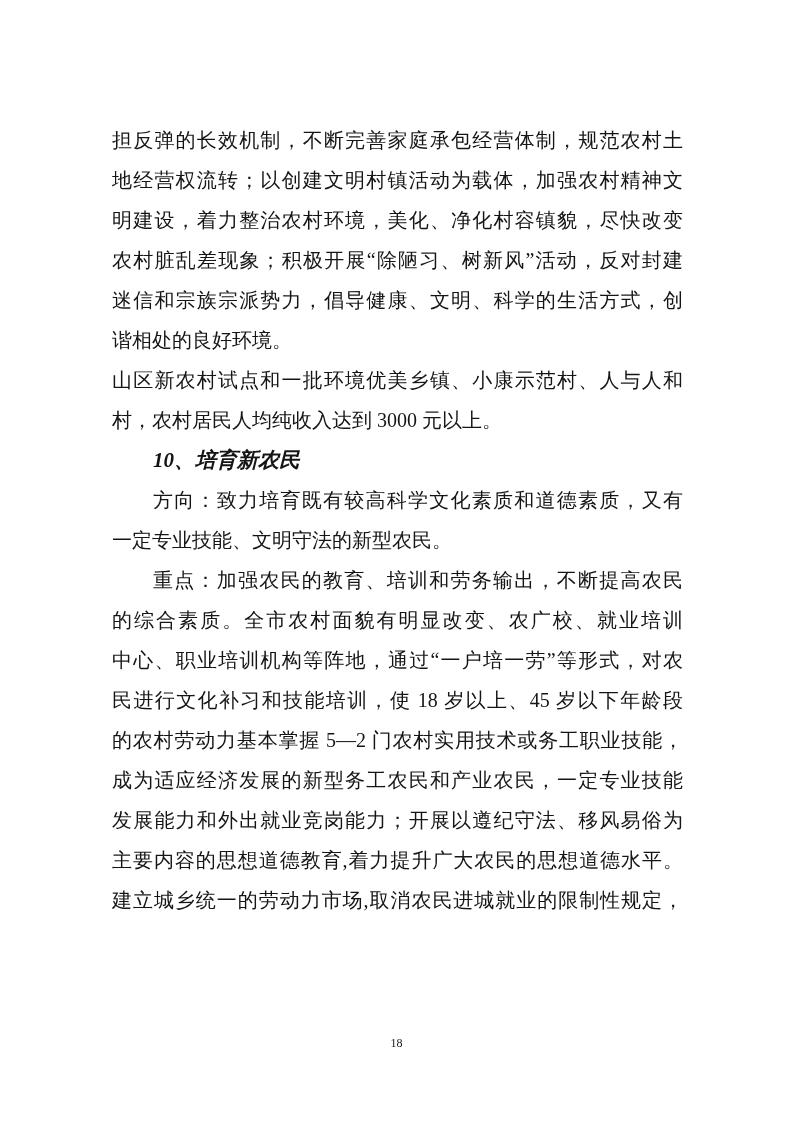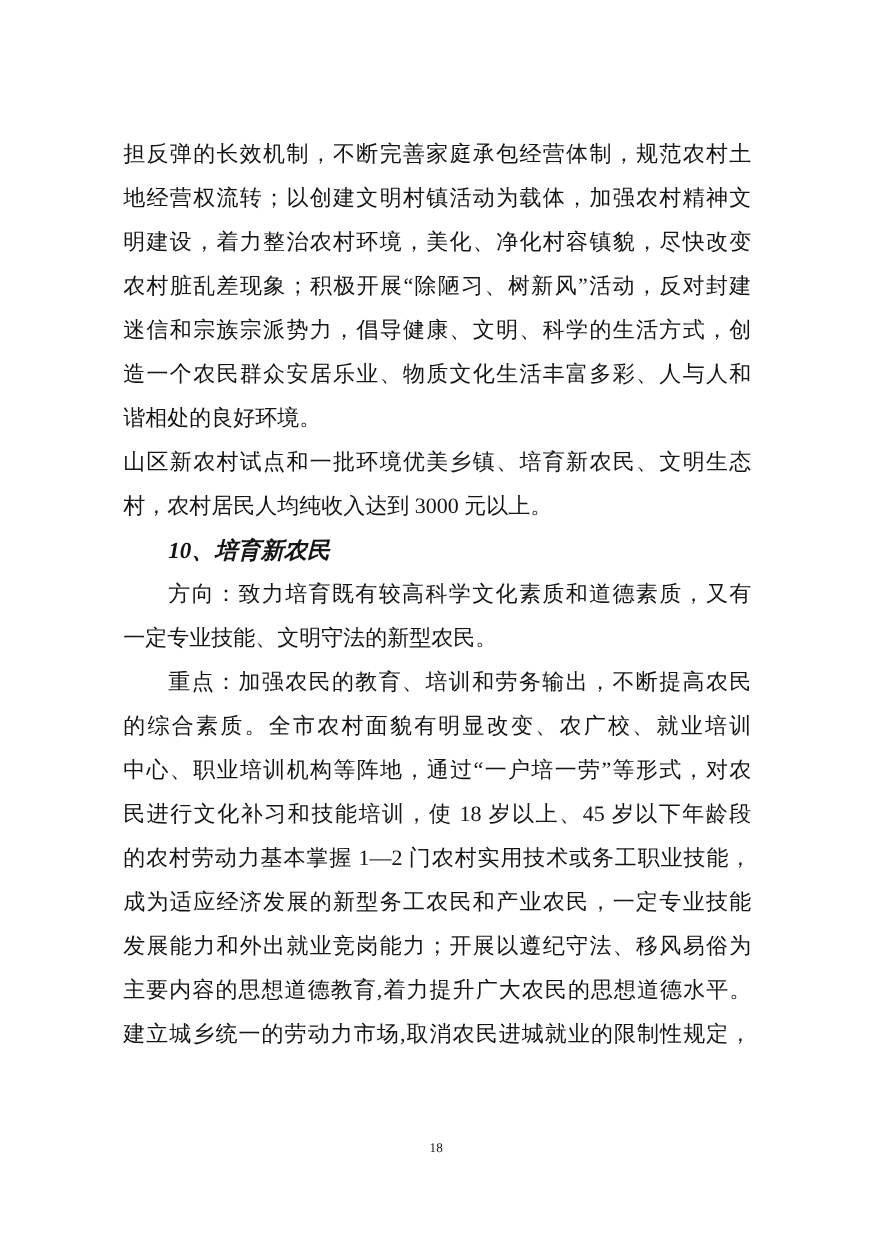--- a/index.html
+++ b/index.html
@@ -56,32 +56,31 @@
 
 <div class="page">
 
   <div class="text-block">
 
   <div class="line fill">担反弹的长效机制，不断完善家庭承包经营体制，规范农村土</div>
       <div class="line fill">地经营权流转；以创建文明村镇活动为载体，加强农村精神文</div>
       <div class="line fill">明建设，着力整治农村环境，美化、净化村容镇貌，尽快改变</div>
       <div class="line fill">农村脏乱差现象；积极开展“除陋习、树新风”活动，反对封建</div>
       <div class="line fill">迷信和宗族宗派势力，倡导健康、文明、科学的生活方式，创</div>
-      <div class="line fill">造一个农民群众安居乐业、物质文化生活丰富多彩、人与人和</div>
       <div class="line end">谐相处的良好环境。</div>
-      <div class="line fill">山区新农村试点和一批环境优美乡镇、培育新农民、文明生态</div>
+      <div class="line fill">山区新农村试点和一批环境优美乡镇、小康示范村、人与人和</div>
       <div class="line end">村，农村居民人均纯收入达到 3000 元以上。</div>
       <div class="line bold indent end">10、培育新农民</div>
       <div class="line indent fill">方向：致力培育既有较高科学文化素质和道德素质，又有</div>
       <div class="line end">一定专业技能、文明守法的新型农民。</div>
       <div class="line indent fill">重点：加强农民的教育、培训和劳务输出，不断提高农民</div>
       <div class="line fill">的综合素质。全市农村面貌有明显改变、农广校、就业培训</div>
       <div class="line fill">中心、职业培训机构等阵地，通过“一户培一劳”等形式，对农</div>
       <div class="line fill">民进行文化补习和技能培训，使 18 岁以上、45 岁以下年龄段</div>
-      <div class="line fill">的农村劳动力基本掌握 1—2 门农村实用技术或务工职业技能，</div>
+      <div class="line fill">的农村劳动力基本掌握 5—2 门农村实用技术或务工职业技能，</div>
       <div class="line fill">成为适应经济发展的新型务工农民和产业农民，一定专业技能</div>
       <div class="line fill">发展能力和外出就业竞岗能力；开展以遵纪守法、移风易俗为</div>
       <div class="line fill">主要内容的思想道德教育,着力提升广大农民的思想道德水平。</div>
       <div class="line fill">建立城乡统一的劳动力市场,取消农民进城就业的限制性规定，</div>
     </div>
 
   <div class="footer">
     <span>18</span>
   </div>
 

